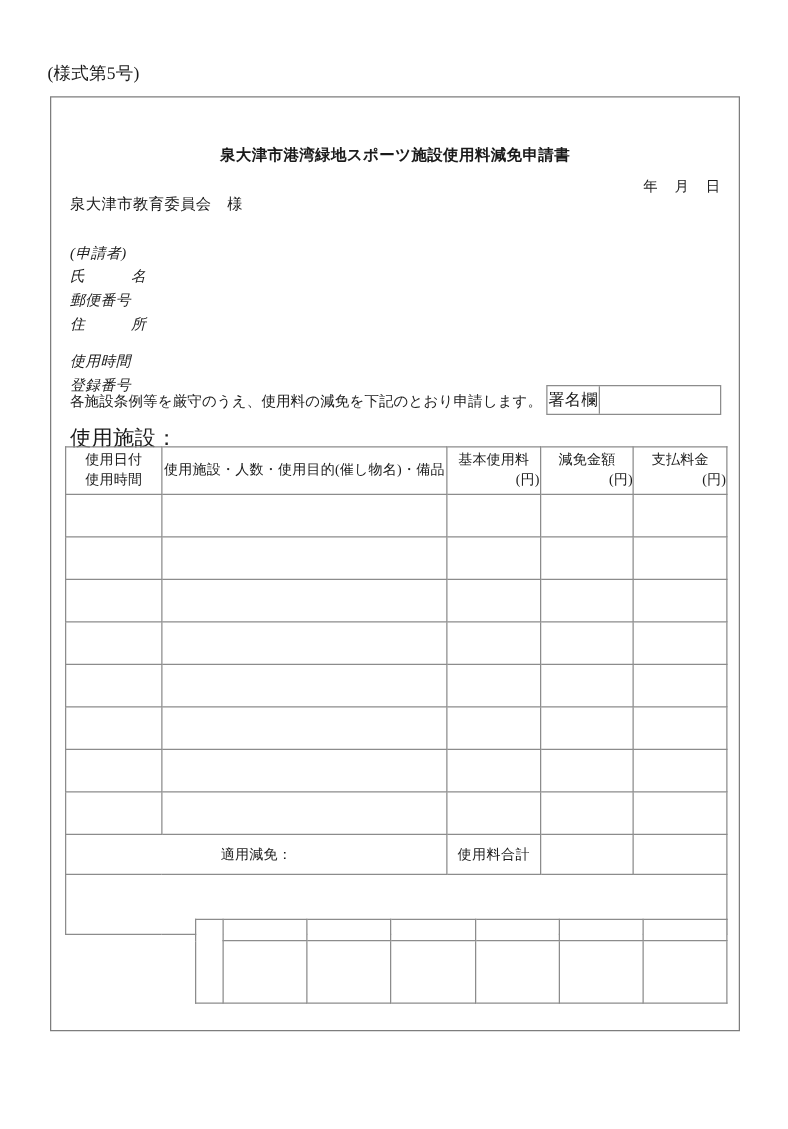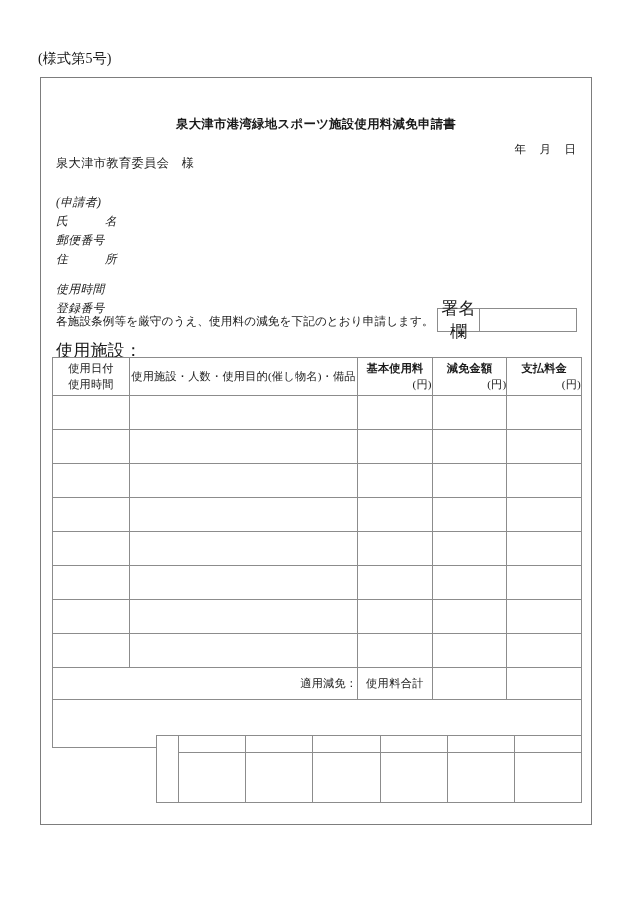--- a/index.html
+++ b/index.html
@@ -108,21 +108,21 @@
     box-sizing: border-box;
     background: #fff;
   }
   .sign-box .sign-label {
     width: 42px;
     border-right: 1px solid #8c8c8c;
     box-sizing: border-box;
     display: flex;
     align-items: center;
     justify-content: center;
-    font-size: 17px;
+    font-size: 13px;
     letter-spacing: .2px;
     text-align: center;
   }
   .sign-box .sign-value {
     flex: 1;
     display: flex;
     align-items: center;
     padding-left: 4px;
     font-size: 11px;
   }
@@ -160,29 +160,29 @@
 
   .head-cell {
     height: 38px;
     text-align: center;
     vertical-align: middle;
     line-height: 1.35;
     letter-spacing: .2px;
   }
   .head-cell .l1, .head-cell .l2 { display: block; white-space: nowrap; }
   .head-money { text-align: right; padding-right: 5px; }
-  .head-money .l1 { text-align: center; font-weight: bold; }
+  .head-money .l1 { text-align: center; }
   .head-money .l2 { text-align: right; }
 
   .usage-table td.body-cell { height: 34px; }
 
   
   .sum-left {
     height: 32px;
-    text-align: right;
+    text-align: center;
     padding-left: 7px;
     vertical-align: middle;
     letter-spacing: .2px;
     white-space: nowrap;
     margin-left: 44px;
   }
   .sum-total-label {
     height: 32px;
     text-align: center;
     vertical-align: middle;

